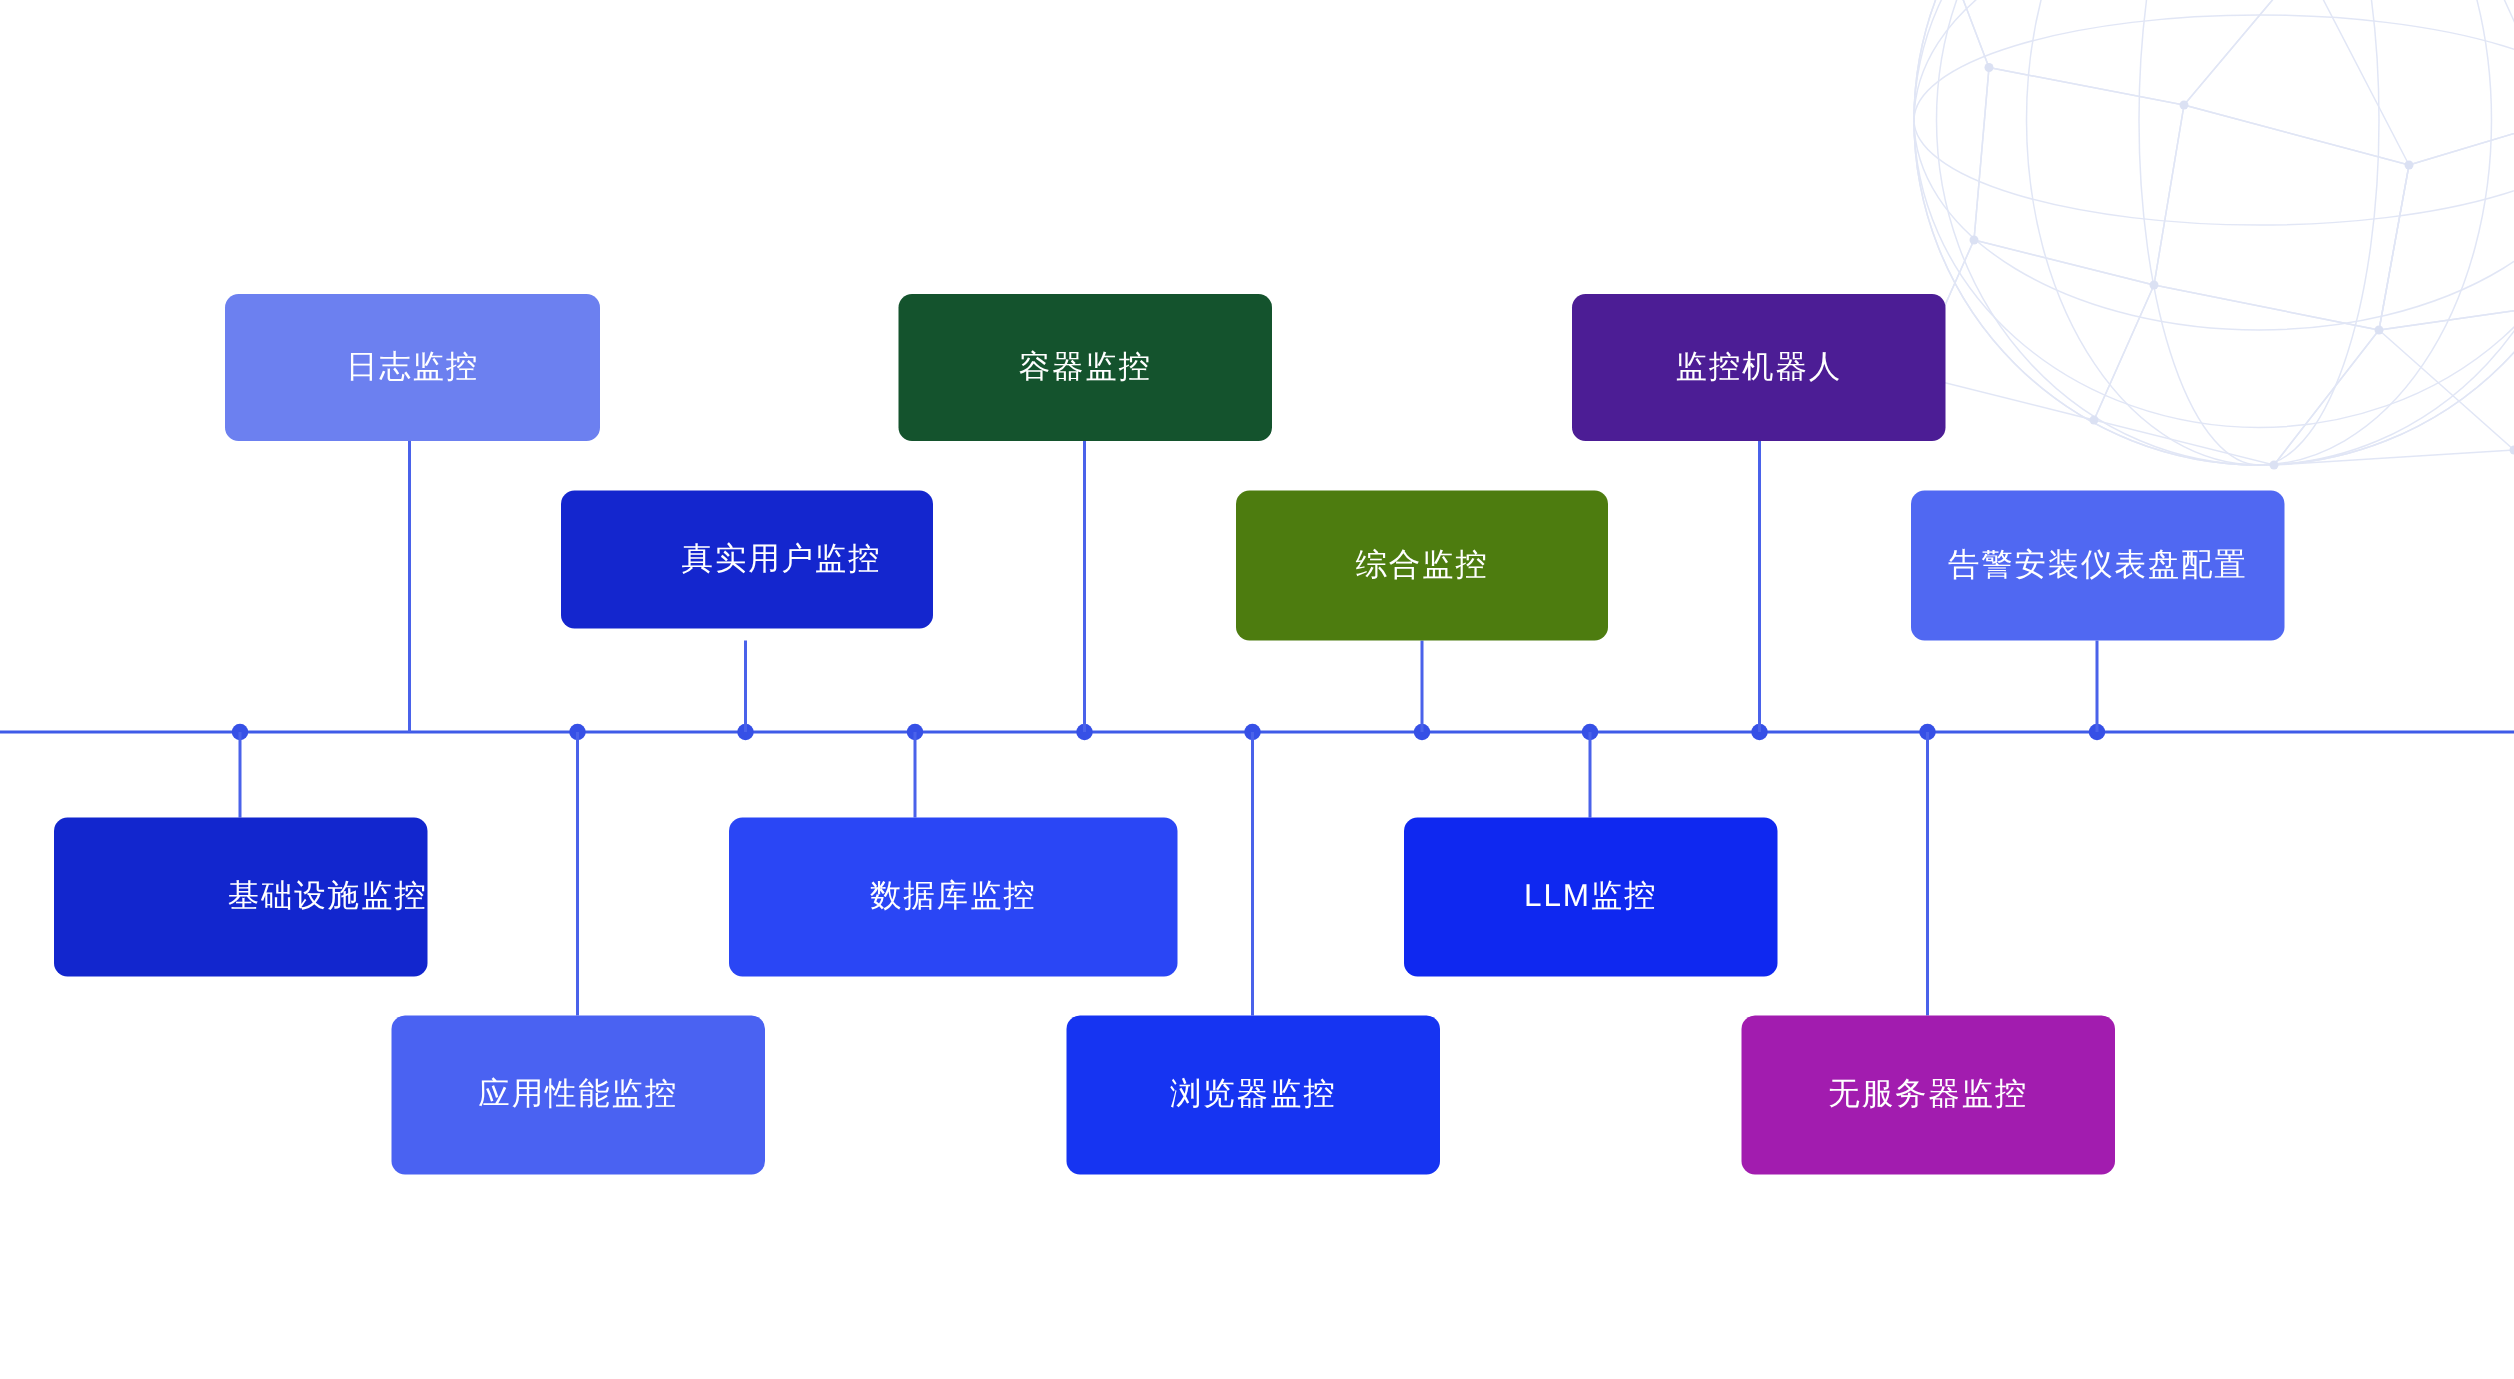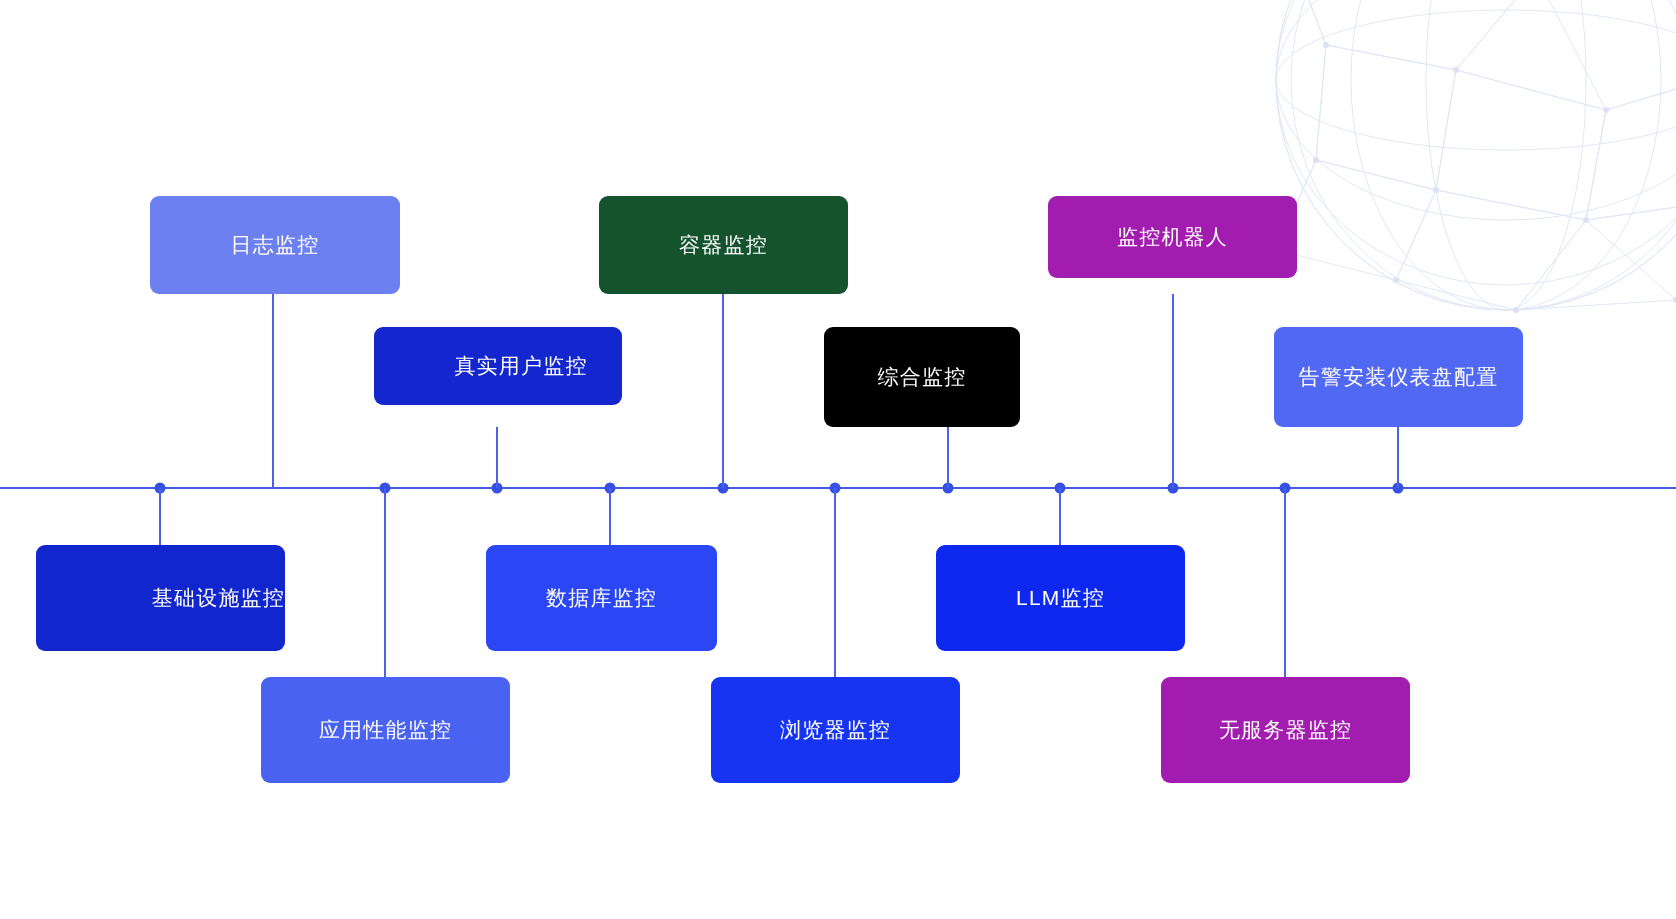--- a/index.html
+++ b/index.html
@@ -183,42 +183,42 @@
       <div class="connector" style="left: 610px; background: rgb(74, 98, 234); top: 488px; height: 57px;"></div>
       <div class="connector" style="left: 835px; background: rgb(74, 98, 234); top: 488px; height: 189px;"></div>
       <div class="connector" style="left: 1060px; background: rgb(74, 98, 234); top: 488px; height: 57px;"></div>
       <div class="connector" style="left: 1285px; background: rgb(74, 98, 234); top: 488px; height: 189px;"></div>
     </div>
 
   <div id="nodes-layer">
       <div class="node" style="left: 150px; top: 196px; width: 250px; height: 98px; background: rgb(108, 128, 240);">
         <span>日志监控</span>
       </div>
-      <div class="node" style="left: 374px; top: 327px; width: 248px; height: 78px; background: rgb(20, 38, 206); padding-left: 46px;">
+      <div class="node" style="left: 374px; top: 327px; width: 248px; height: 92px; background: rgb(20, 38, 206); padding-left: 46px;">
         <span>真实用户监控</span>
       </div>
       <div class="node" style="left: 599px; top: 196px; width: 249px; height: 98px; background: #14532d;">
         <span>容器监控</span>
       </div>
-      <div class="node" style="left: 824px; top: 327px; width: 196px; height: 100px; background: #000000;">
+      <div class="node" style="left: 824px; top: 327px; width: 248px; height: 100px; background: #4d7c0f;">
         <span>综合监控</span>
       </div>
-      <div class="node" style="left: 1048px; top: 196px; width: 249px; height: 82px; background: #a21caf;">
+      <div class="node" style="left: 1048px; top: 196px; width: 249px; height: 98px; background: #4c1d95;">
         <span>监控机器人</span>
       </div>
       <div class="node" style="left: 1274px; top: 327px; width: 249px; height: 100px; background: rgb(80, 104, 242);">
         <span>告警安装仪表盘配置</span>
       </div>
       <div class="node" style="left: 36px; top: 545px; width: 249px; height: 106px; background: rgb(18, 38, 206); justify-content: flex-end;">
         <span>基础设施监控</span>
       </div>
       <div class="node" style="left: 261px; top: 677px; width: 249px; height: 106px; background: rgb(74, 98, 242);">
         <span>应用性能监控</span>
       </div>
-      <div class="node" style="left: 486px; top: 545px; width: 231px; height: 106px; background: rgb(42, 70, 245);">
+      <div class="node" style="left: 486px; top: 545px; width: 299px; height: 106px; background: rgb(42, 70, 245);">
         <span>数据库监控</span>
       </div>
       <div class="node" style="left: 711px; top: 677px; width: 249px; height: 106px; background: rgb(22, 52, 242);">
         <span>浏览器监控</span>
       </div>
       <div class="node" style="left: 936px; top: 545px; width: 249px; height: 106px; background: rgb(15, 40, 240);">
         <span>LLM监控</span>
       </div>
       <div class="node" style="left: 1161px; top: 677px; width: 249px; height: 106px; background: #a21caf;">
         <span>无服务器监控</span>

